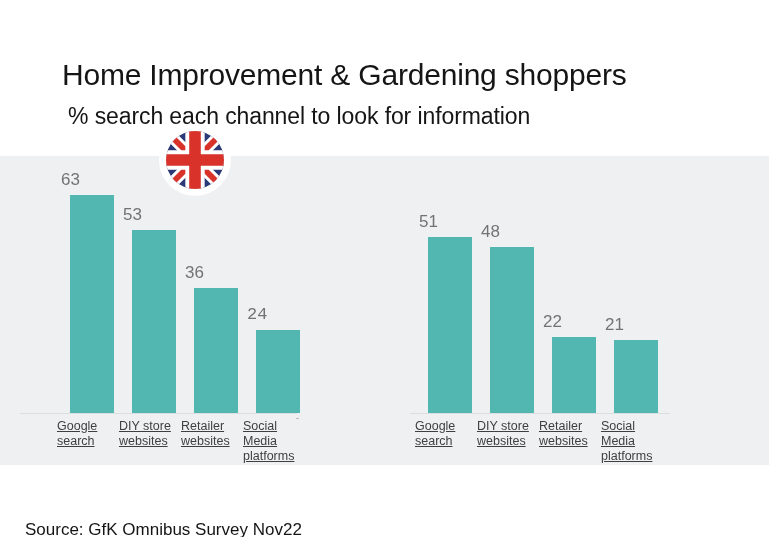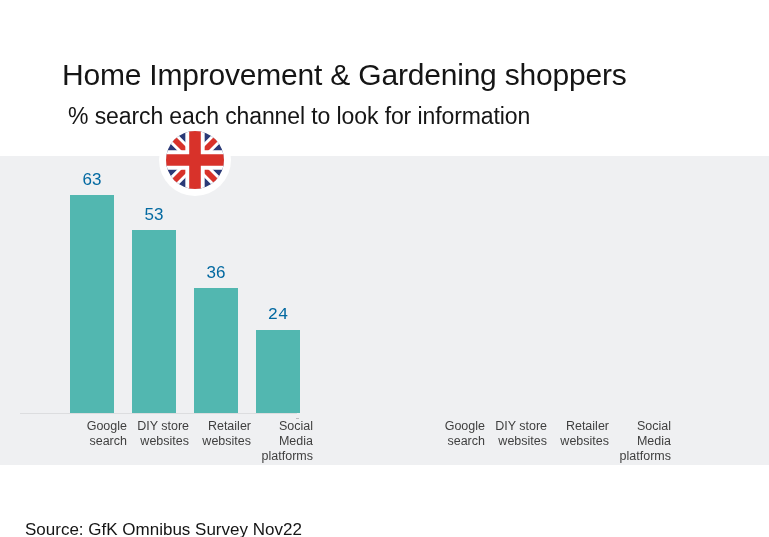--- a/index.html
+++ b/index.html
@@ -101,33 +101,33 @@
     position: absolute;
     bottom: 0;
     left: 9px;
     width: 44px;
     background: #52b7b0;
   }
   .bar-value {
     position: absolute;
     left: 0;
     width: 62px;
-    text-align: center;
     font-size: 17px;
     line-height: 20px;
-    color: #0369a1;
+    color: #737373;
   }
   .cat-label {
     position: absolute;
     width: 70px;
     left: -4px;
-    text-align: right;
+    text-align: left;
     font-size: 12.5px;
     line-height: 15px;
     color: #3f3f3f;
+    text-decoration: underline;
   }
 
   .cat-labels-row {
     position: absolute;
     left: 0;
     bottom: 0;
     width: 100%;
     height: 51px;
   }
 
@@ -239,20 +239,41 @@
           <path d="M0,0 L60,60 M60,0 L0,60" stroke="#d8322a" stroke-width="6"></path>
           <path d="M30,0 L30,60 M0,30 L60,30" stroke="#ffffff" stroke-width="20"></path>
           <path d="M30,0 L30,60 M0,30 L60,30" stroke="#d8322a" stroke-width="12"></path>
         </svg>
       </div>
     </div>
   </div>
 
   <div class="chart-group" id="chart-group-de">
 
+    <div class="plot-area">
+      <div class="axis-line" id="axis-line-de"></div>
+      <div class="bars-row" id="bars-de">
+          <div class="bar-slot" style="left: 9px;">
+            <div class="bar" style="height: 176px; background: rgb(82, 183, 176);"></div>
+            <div class="bar-value" style="bottom: 181px;">51</div>
+          </div>
+          <div class="bar-slot" style="left: 71px;">
+            <div class="bar" style="height: 166px; background: rgb(82, 183, 176);"></div>
+            <div class="bar-value" style="bottom: 171px;">48</div>
+          </div>
+          <div class="bar-slot" style="left: 133px;">
+            <div class="bar" style="height: 76px; background: rgb(82, 183, 176);"></div>
+            <div class="bar-value" style="bottom: 81px;">22</div>
+          </div>
+          <div class="bar-slot" style="left: 195px;">
+            <div class="bar" style="height: 73px; background: rgb(82, 183, 176);"></div>
+            <div class="bar-value" style="bottom: 78px;">21</div>
+          </div>
+        </div>
+    </div>
 
     <div class="cat-labels-row" id="cats-de">
         <div class="cat-label" style="left: 5px; top: 5px;">
           <div>Google</div>
           <div>search</div>
         </div>
         <div class="cat-label" style="left: 67px; top: 5px;">
           <div>DIY store</div>
           <div>websites</div>
         </div>

